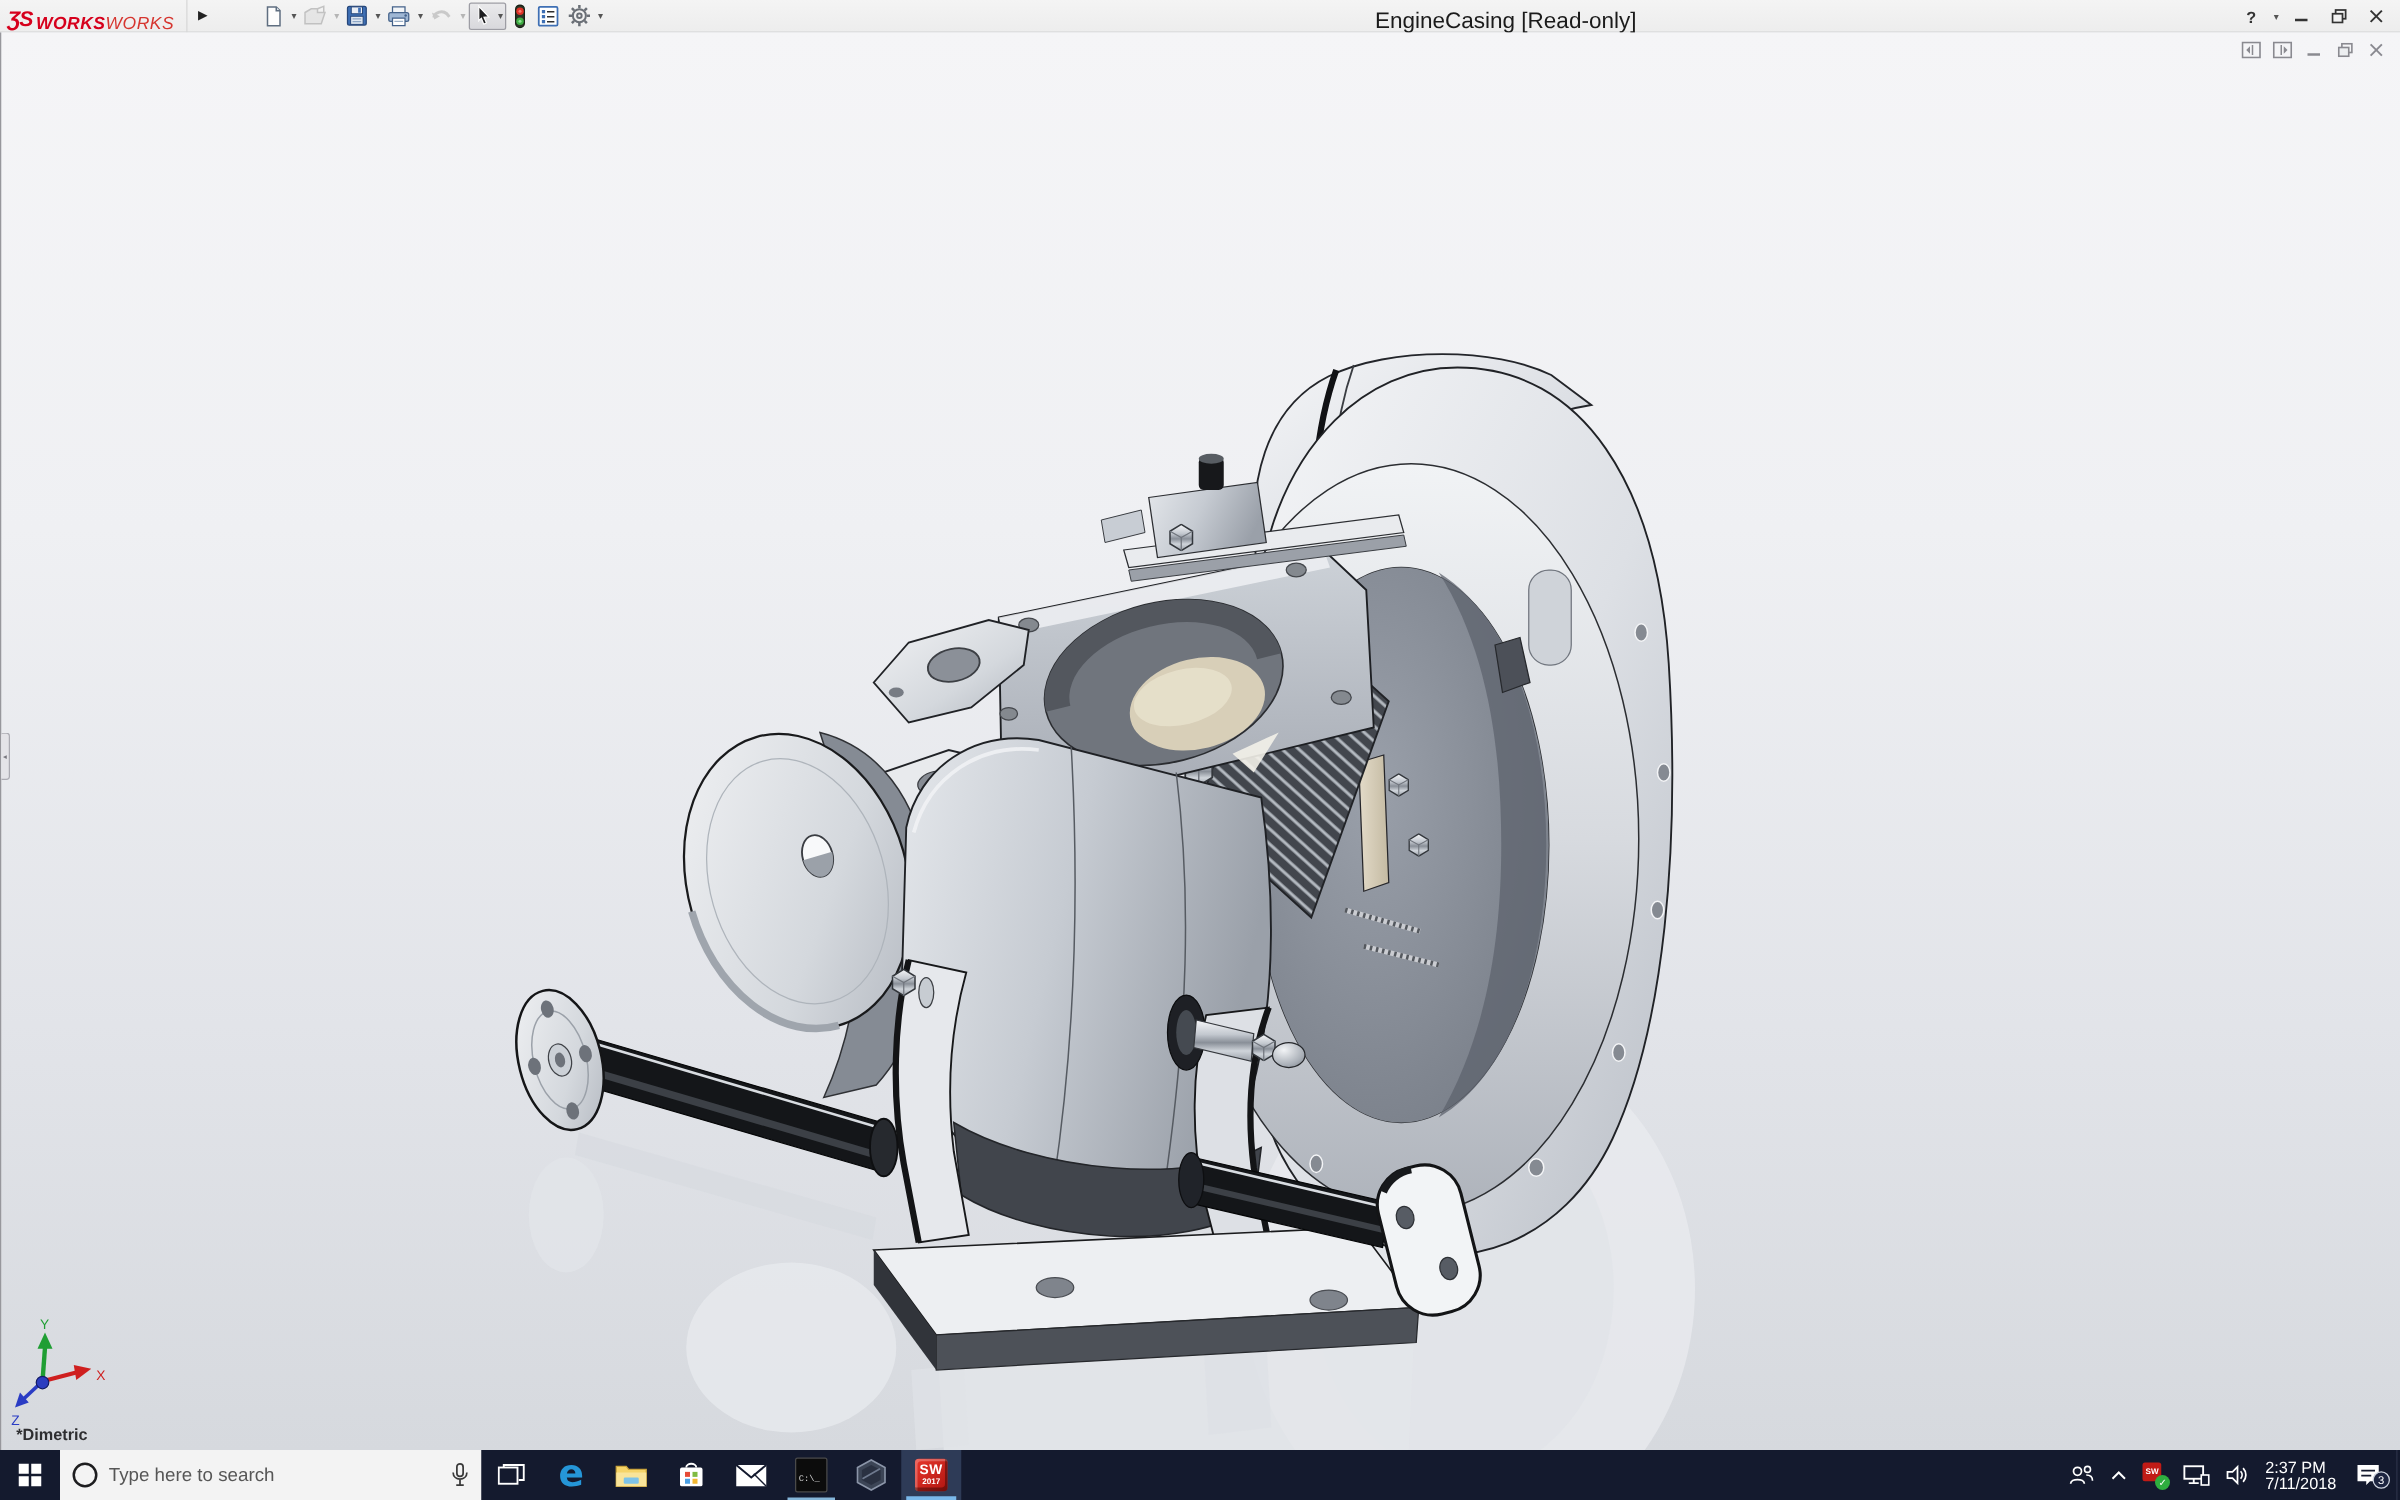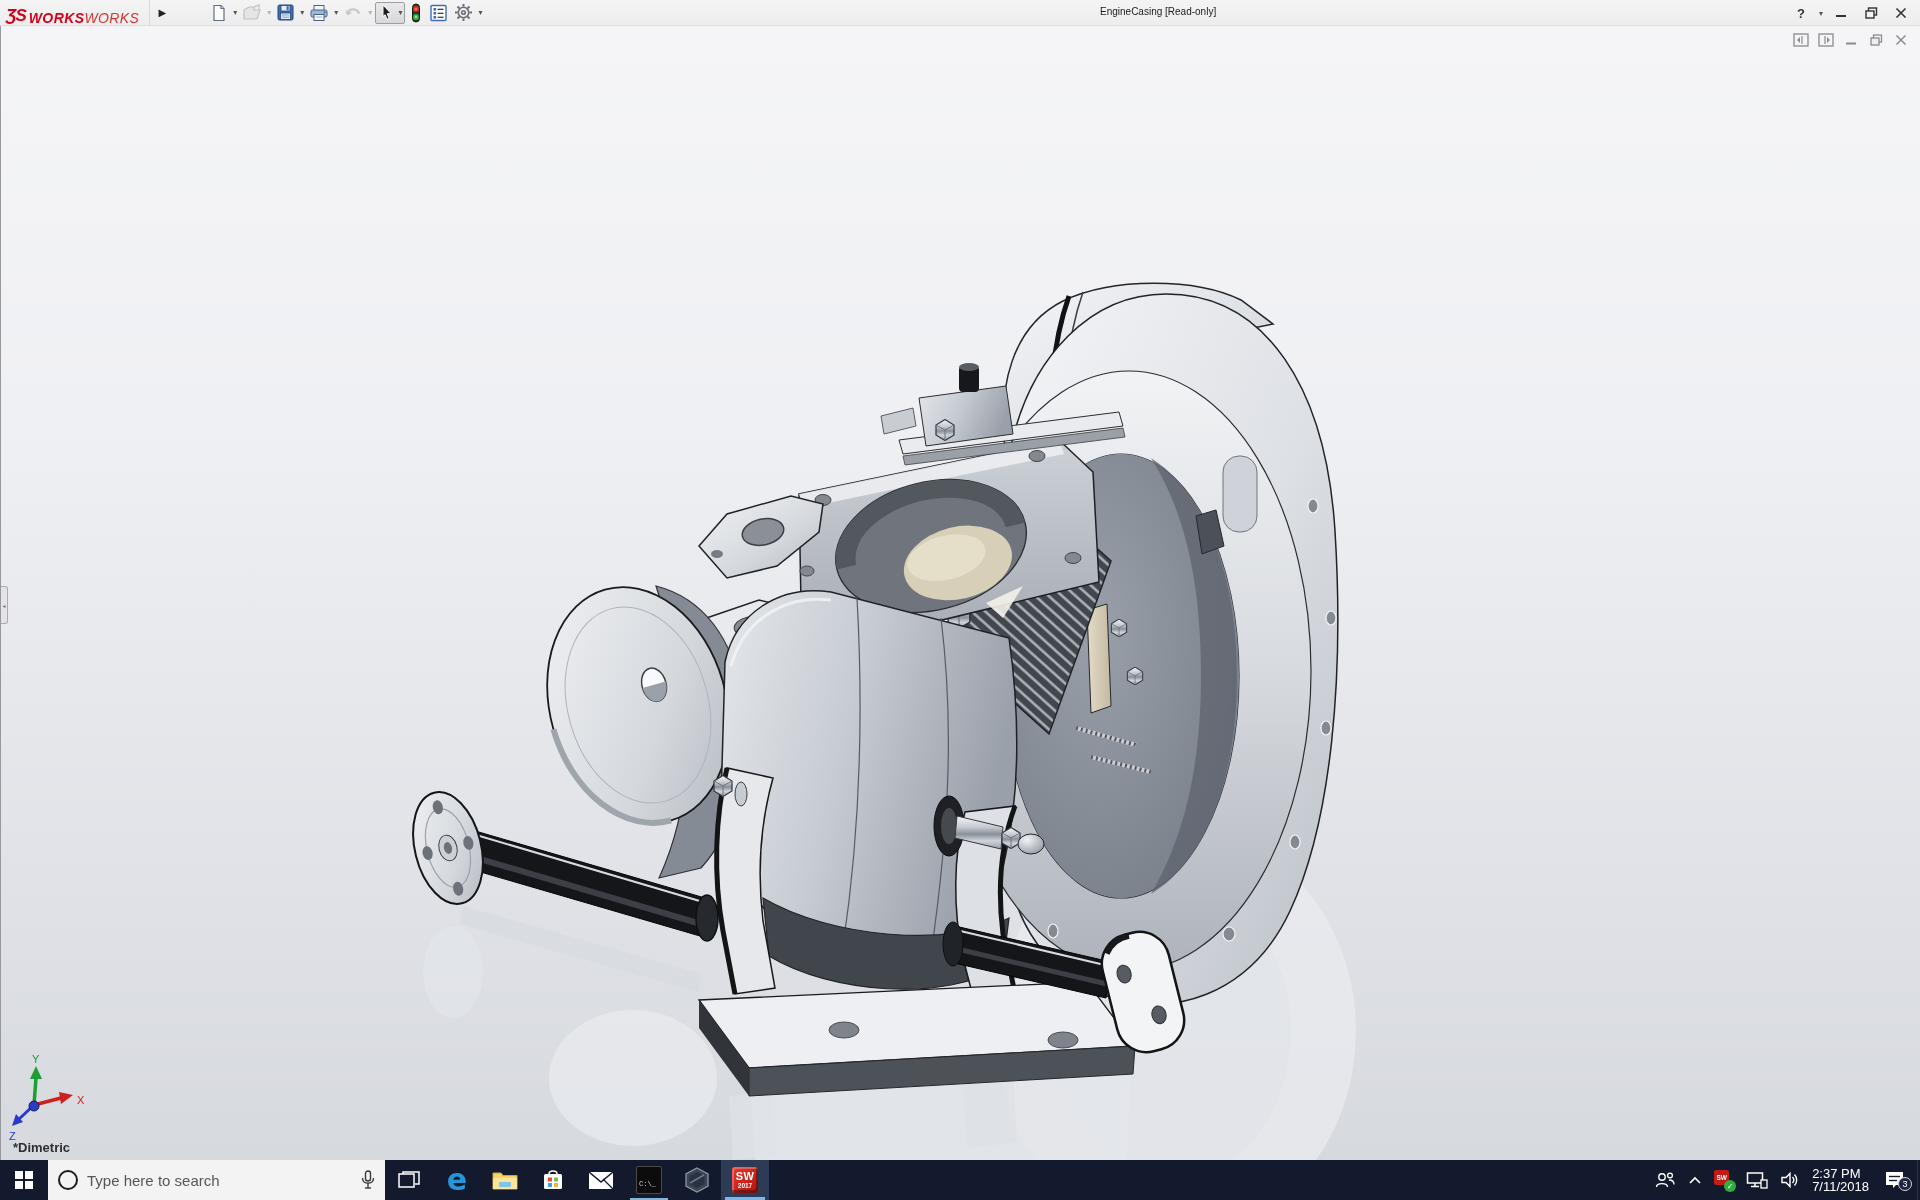--- a/index.html
+++ b/index.html
@@ -19,21 +19,21 @@
   .flyout-btn { width:16px; height:22px; display:flex; align-items:center; justify-content:center;
     color:#222; font-size:10px; margin-left:4px; cursor:default;}
   .tb-icons { display:flex; align-items:center; margin-left:38px; gap:2px;}
   .tbtn { height:22px; display:flex; align-items:center; justify-content:center; padding:0 2px; border-radius:2px;}
   .tbtn svg { display:block; }
   .caret { font-size:8px; color:#555; margin:0 1px 0 1px;}
   .caret.dis { color:#b5b5b5; }
   .dis-ico { opacity:.45; filter:grayscale(1); }
   .sel-box { display:flex; align-items:center; background:linear-gradient(180deg,#e9e9eb,#d8d8dc);
     border:1px solid #9d9da4; border-radius:2px; height:22px; padding:0 1px;}
-  .title-text { position:absolute; left:1100px; top:6px; font-size:10px; color:#1b1b1b; }
+  .title-text { position:absolute; left:1100px; top:6px; font-size:18px; color:#1b1b1b; }
   .win-ctrls { position:absolute; right:6px; top:0; height:26px; display:flex; align-items:center; gap:4px;}
   .wbtn { width:26px; height:22px; display:flex; align-items:center; justify-content:center;
     color:#333; font-size:13px; }
   .wbtn svg{display:block;}
 
   
   .viewport { position:absolute; left:0; top:26px; width:1920px; height:1134px;
     background:linear-gradient(180deg,#f5f5f7 0%,#eff0f3 35%,#e2e4e9 70%,#d6d9de 100%);
     border-left:1px solid #97979c; }
   .doc-ctrls { position:absolute; top:6px; right:10px; display:flex; align-items:center; gap:7px; }

